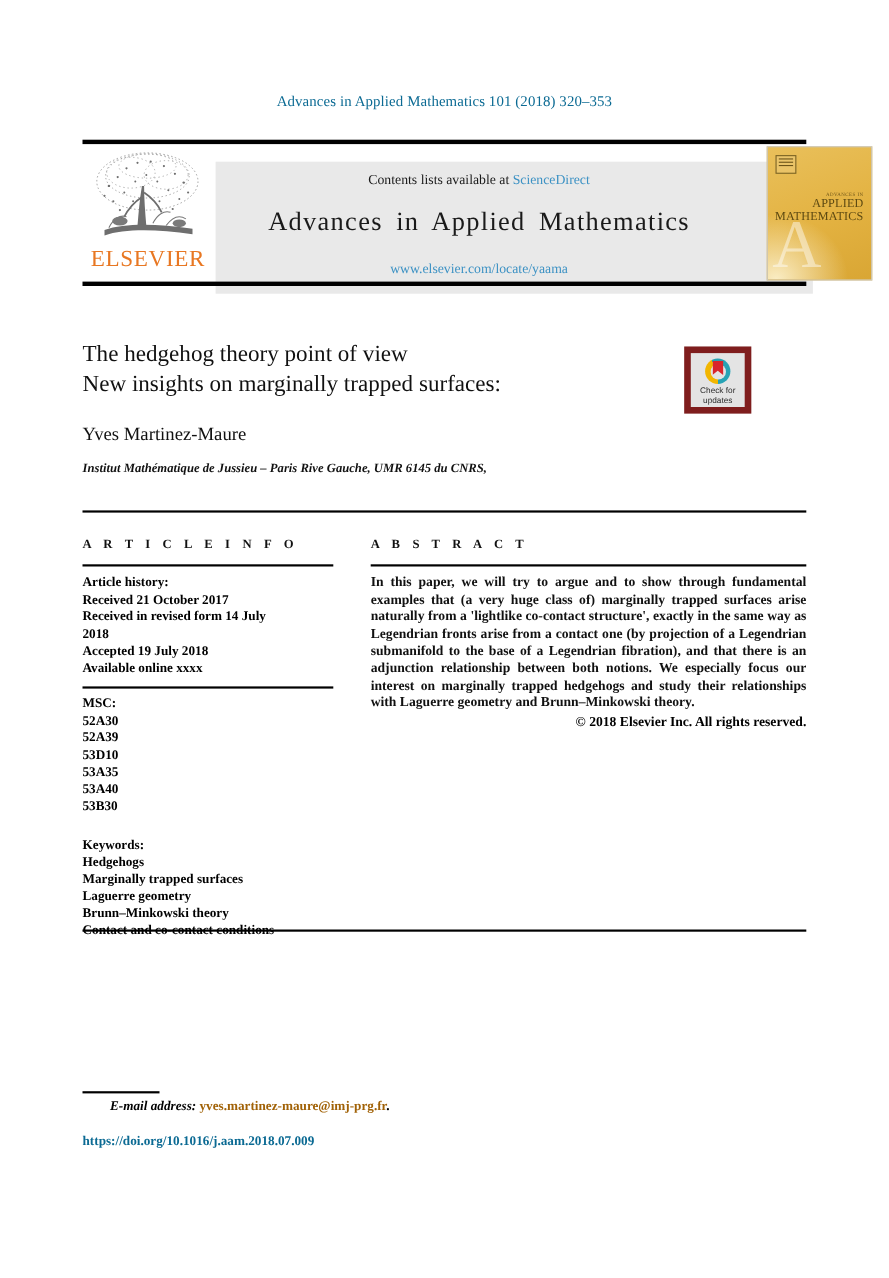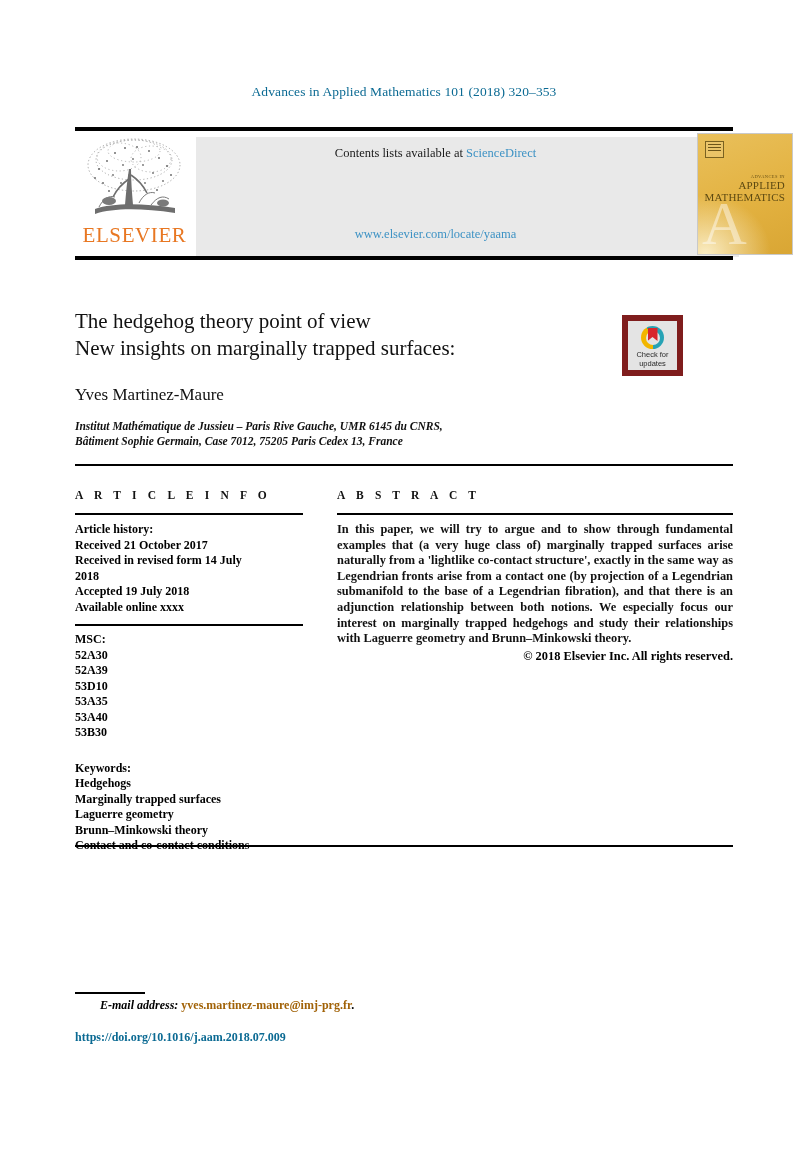--- a/index.html
+++ b/index.html
@@ -87,21 +87,21 @@
     font-family: "Liberation Serif", serif;
     font-size: 21px;
     letter-spacing: 0.6px;
     color: #E87722;
   }
 
   
   .journal-panel {
     position: absolute;
     left: 121px;
-    top: 6px;
+    top: 16px;
     width: 543px;
     height: 120px;
     background: #e9e9e9;
   }
   .contents-line {
     position: absolute;
     top: 9px;
     left: 0;
     width: 479px;
     text-align: center;
@@ -441,20 +441,21 @@
           </g>
         </svg>
       </div>
       <div class="elsevier-wordmark">ELSEVIER</div>
     </div>
 
     <div class="journal-panel">
       <div class="contents-line">
         <span>Contents lists available at </span><span class="sd">ScienceDirect</span>
       </div>
+      <div class="journal-title">Advances in Applied Mathematics</div>
       <div class="journal-url">www.elsevier.com/locate/yaama</div>
     </div>
 
     <div class="cover">
       <div class="cover-grad"></div>
       <div class="cover-logobox">
         <span></span>
           <span></span>
           <span></span>
       </div>
@@ -485,21 +486,20 @@
     <div class="cm-text">
       <div>Check for</div>
       <div>updates</div>
     </div>
   </div>
 
   <div class="author">Yves Martinez-Maure</div>
 
   <div class="affiliation">
     <div>Institut Mathématique de Jussieu – Paris Rive Gauche, UMR 6145 du CNRS,</div>
-    <div>Bâtiment Sophie Germain, Case 7012, 75205 Paris Cedex 13, France</div>
   </div>
 
   <div class="rule-thin" id="title-bottom-rule"></div>
 
   <div class="col-left">
     <div class="sec-heading">A R T I C L E   I N F O</div>
     <div class="sec-rule"></div>
 
     <div class="meta-block">
       <div class="sub-label">Article history:</div>

